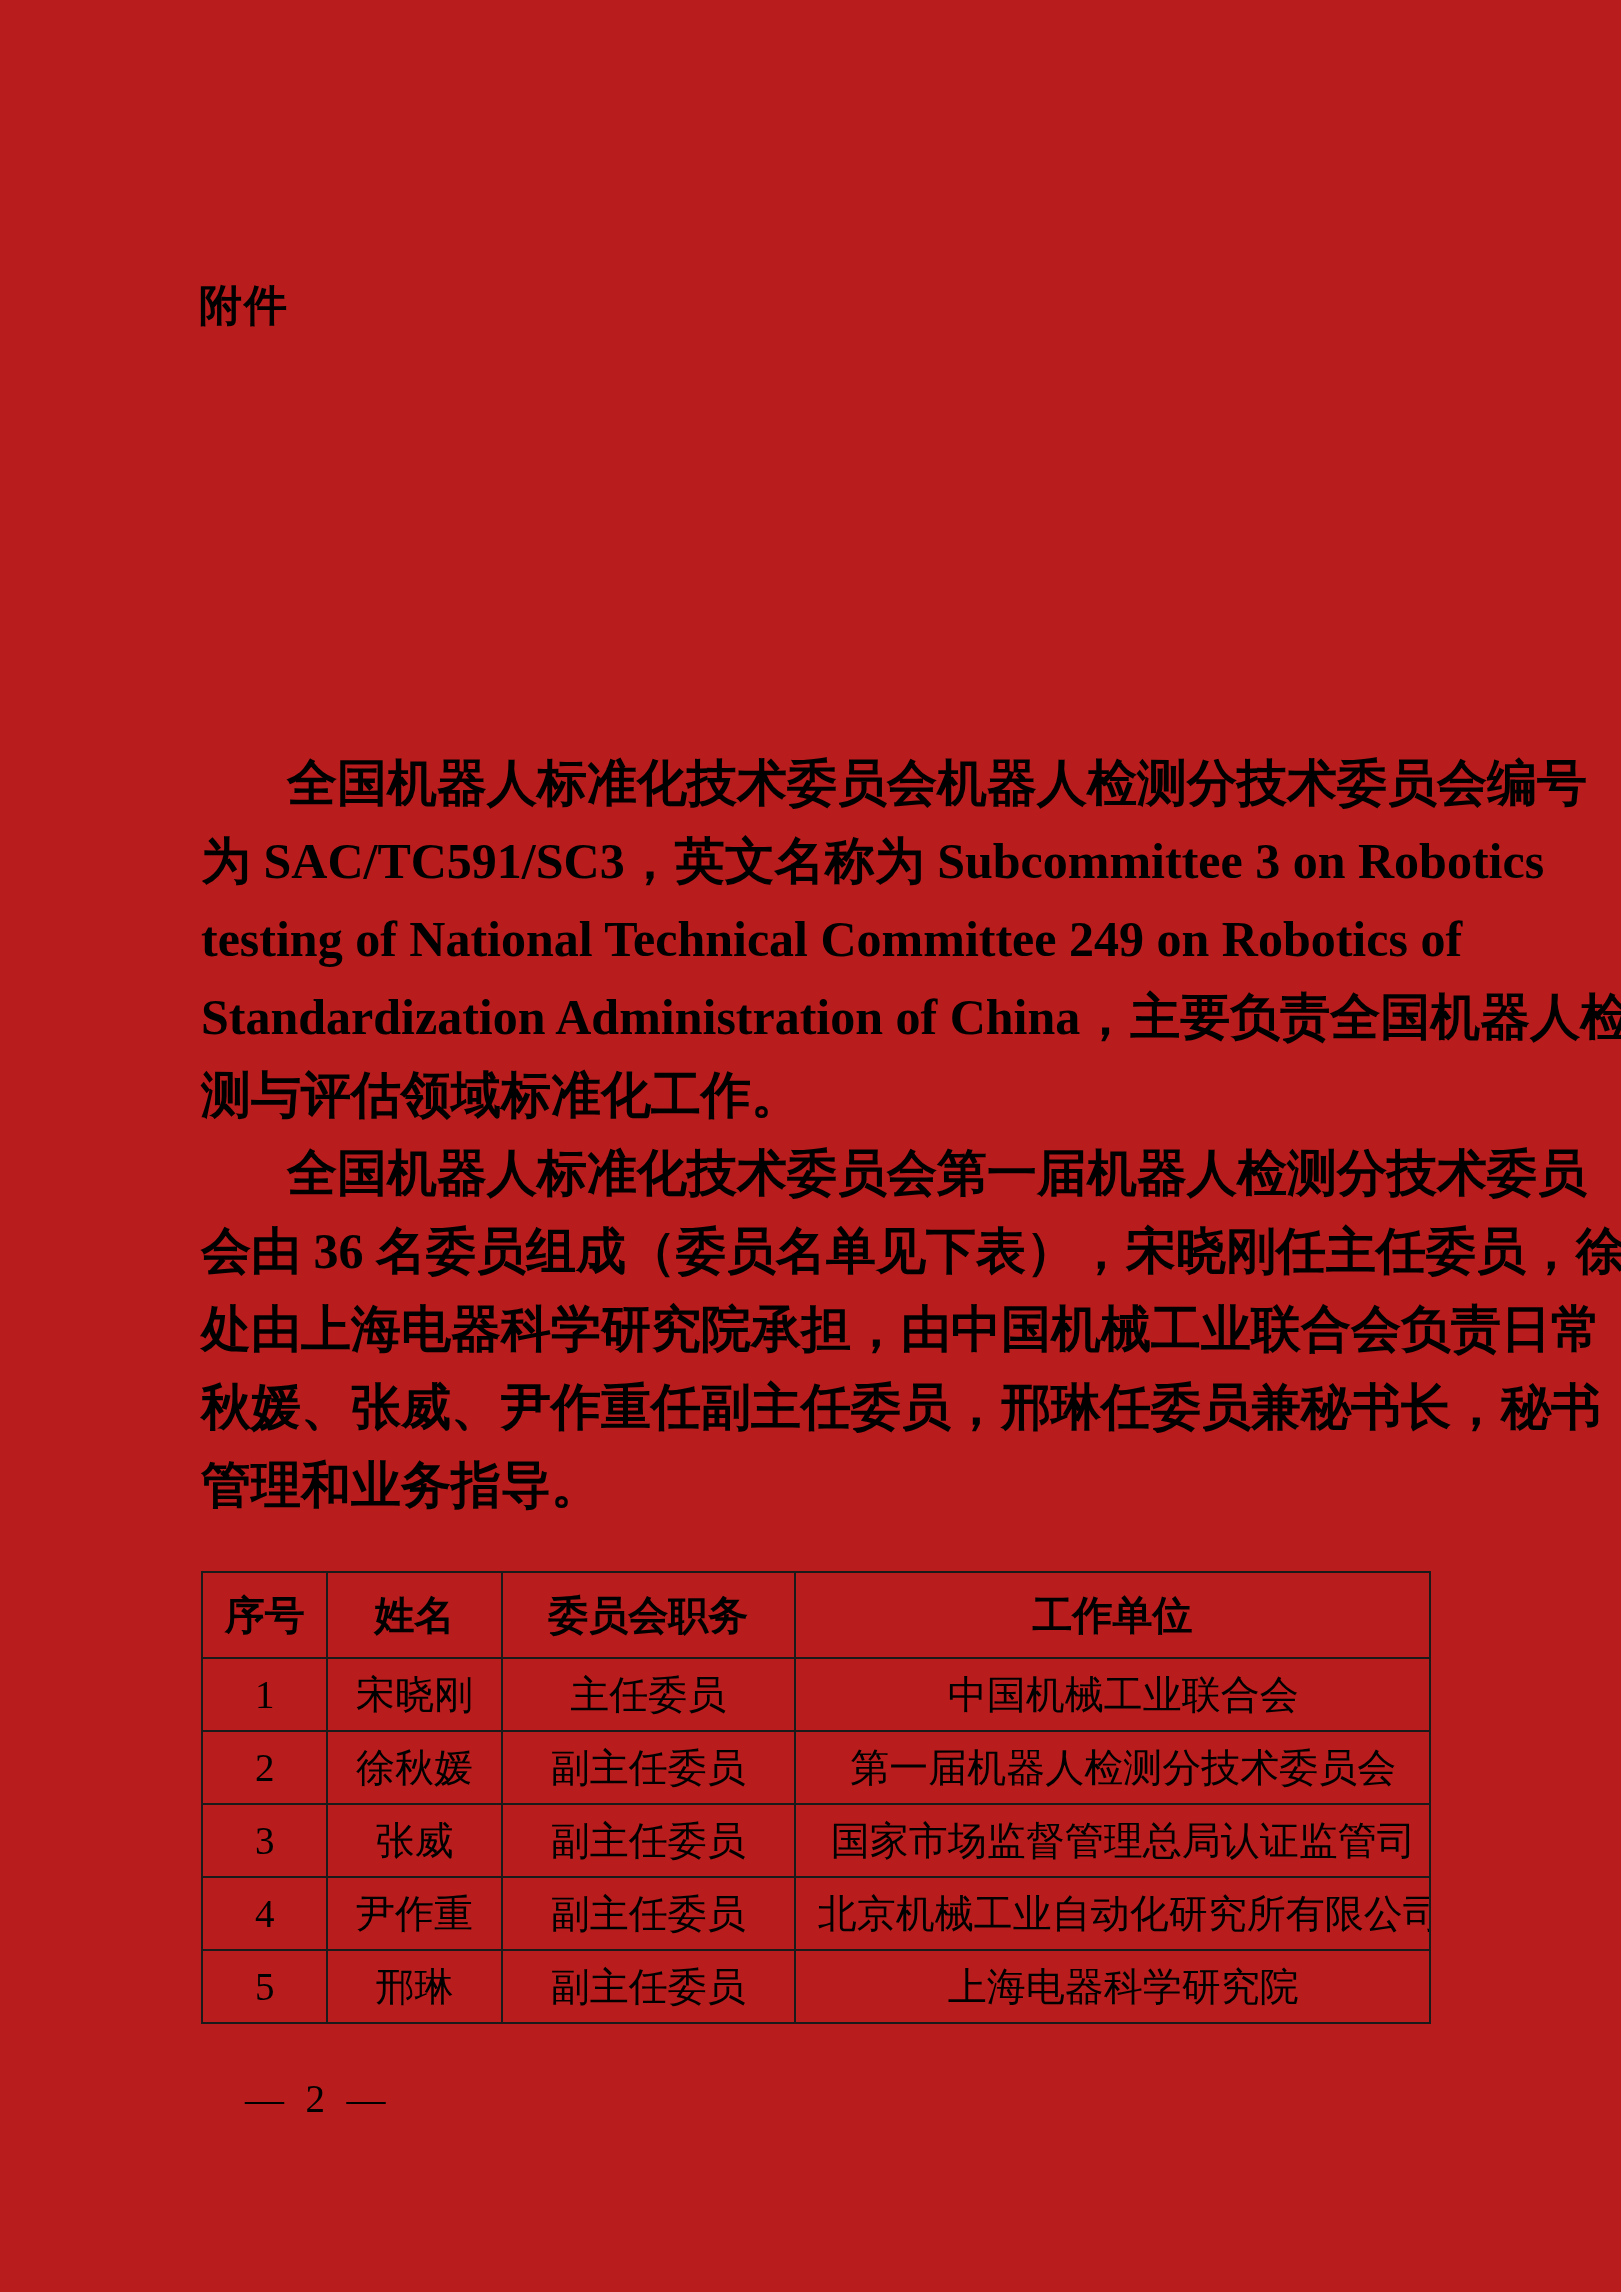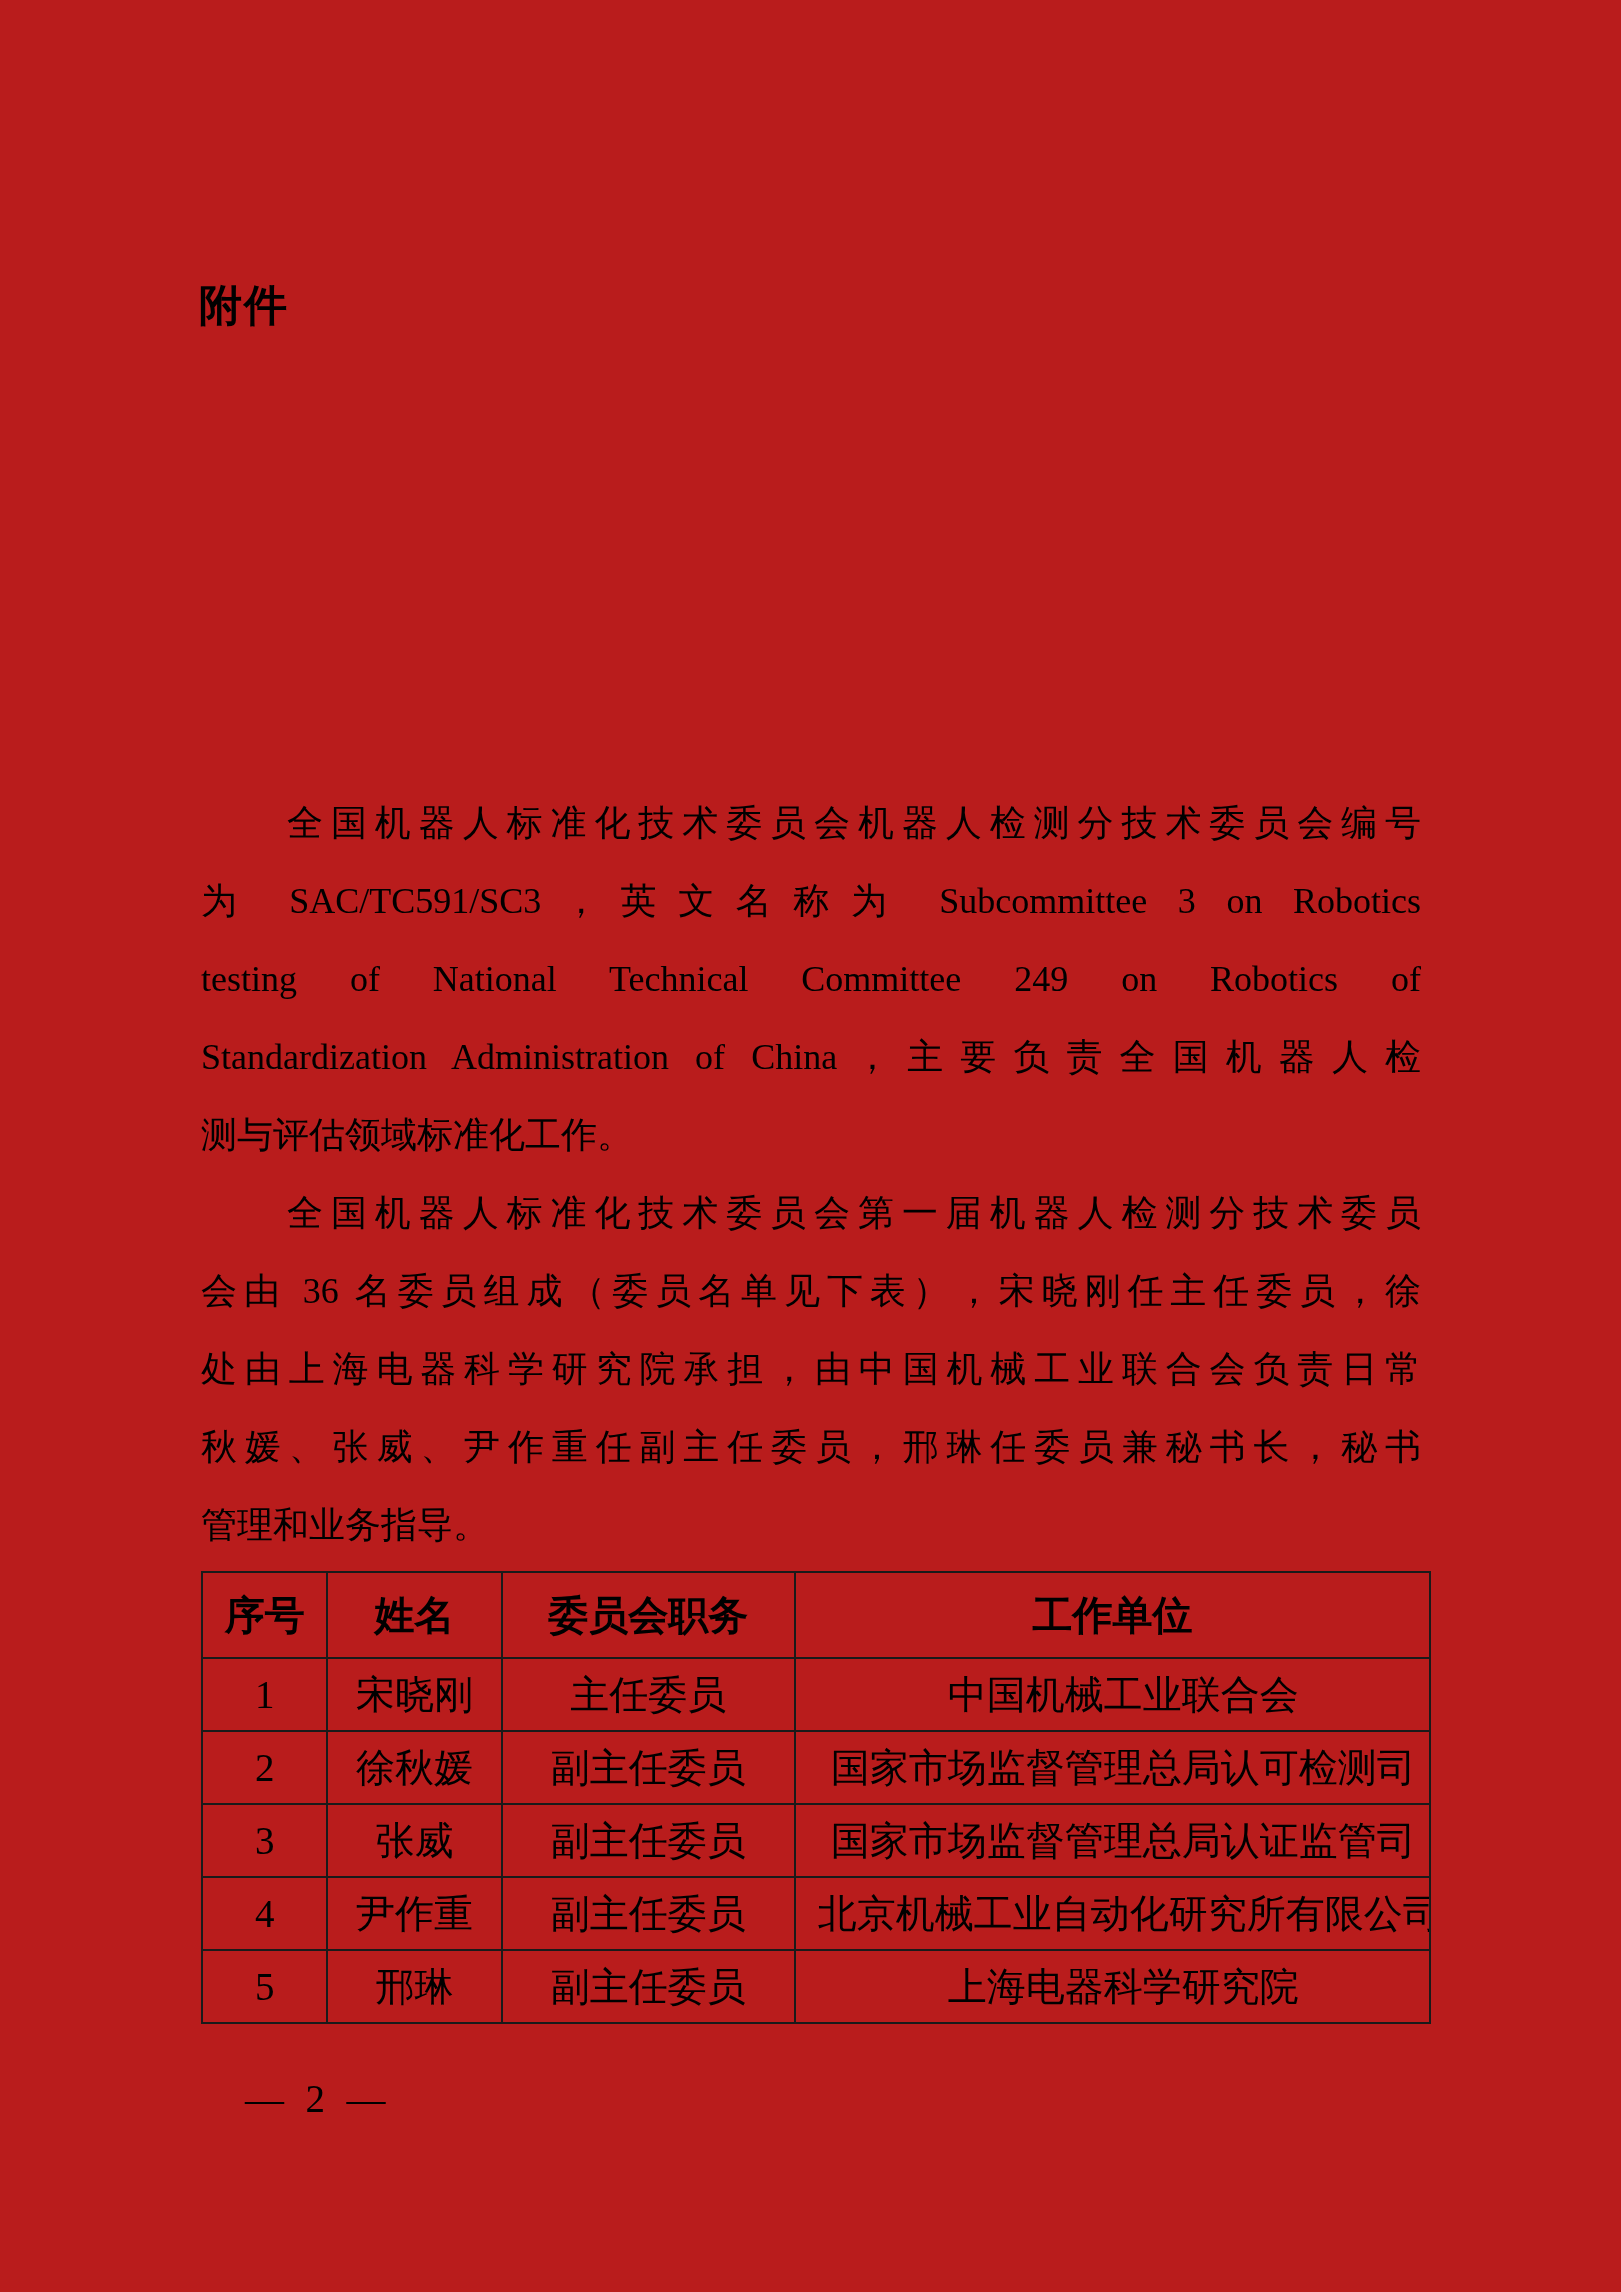--- a/index.html
+++ b/index.html
@@ -25,24 +25,25 @@
     left:0;top:423px;
     width:1621px;
     text-align:center;
     font-weight:bold;
     font-size:60px;
     line-height:82px;
     letter-spacing:1px;
   }
   .body-block{
     position:absolute;
-    left:201px;top:784px;
+    left:201px;top:744px;
     width:1220px;
-    font-size:36px;
+    font-size:50px;
     line-height:78px;
+    font-weight:bold;
   }
   .body-line{
     height:78px;
     text-align:justify;
     text-align-last:justify;
     white-space:nowrap;
   }
   .body-line.indent{ padding-left:86px; }
   .body-line.last{ text-align-last:left; }
   .committee-table{
@@ -123,21 +124,21 @@
         <tr>
           <td>1</td>
           <td>宋晓刚</td>
           <td>主任委员</td>
           <td class="unit">中国机械工业联合会</td>
         </tr>
         <tr>
           <td>2</td>
           <td>徐秋媛</td>
           <td>副主任委员</td>
-          <td class="unit">国家市场监督管理总局认可检测司</td>
+          <td class="unit">第一届机器人检测分技术委员会</td>
         </tr>
         <tr>
           <td>3</td>
           <td>张威</td>
           <td>副主任委员</td>
           <td class="unit">国家市场监督管理总局认证监管司</td>
         </tr>
         <tr>
           <td>4</td>
           <td>尹作重</td>

